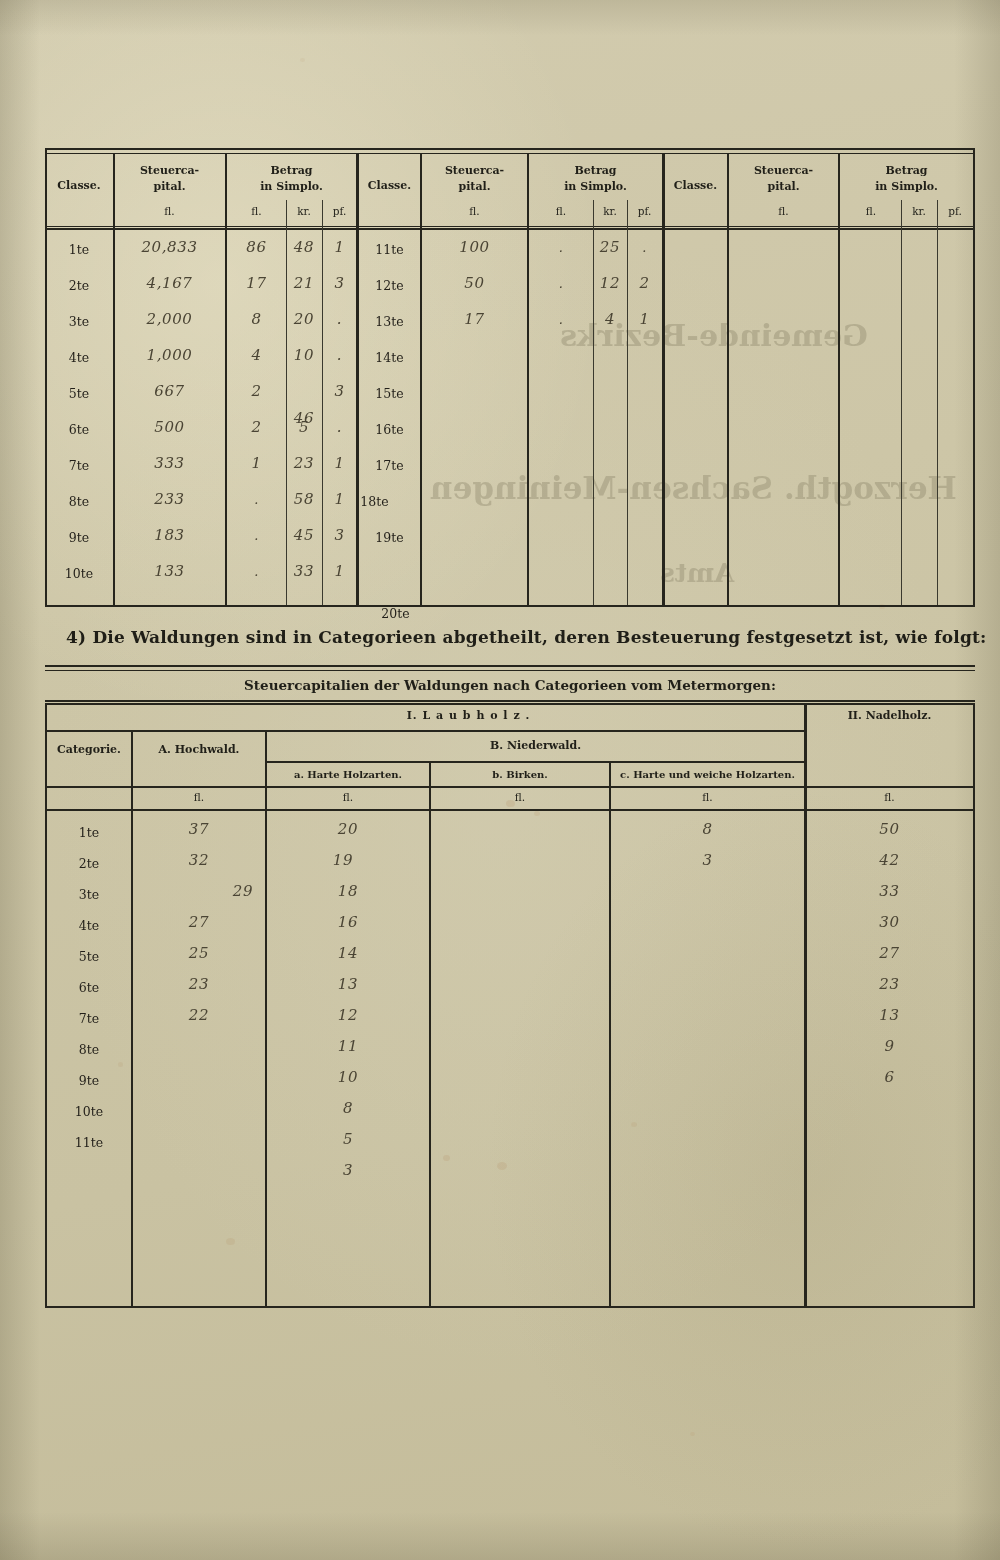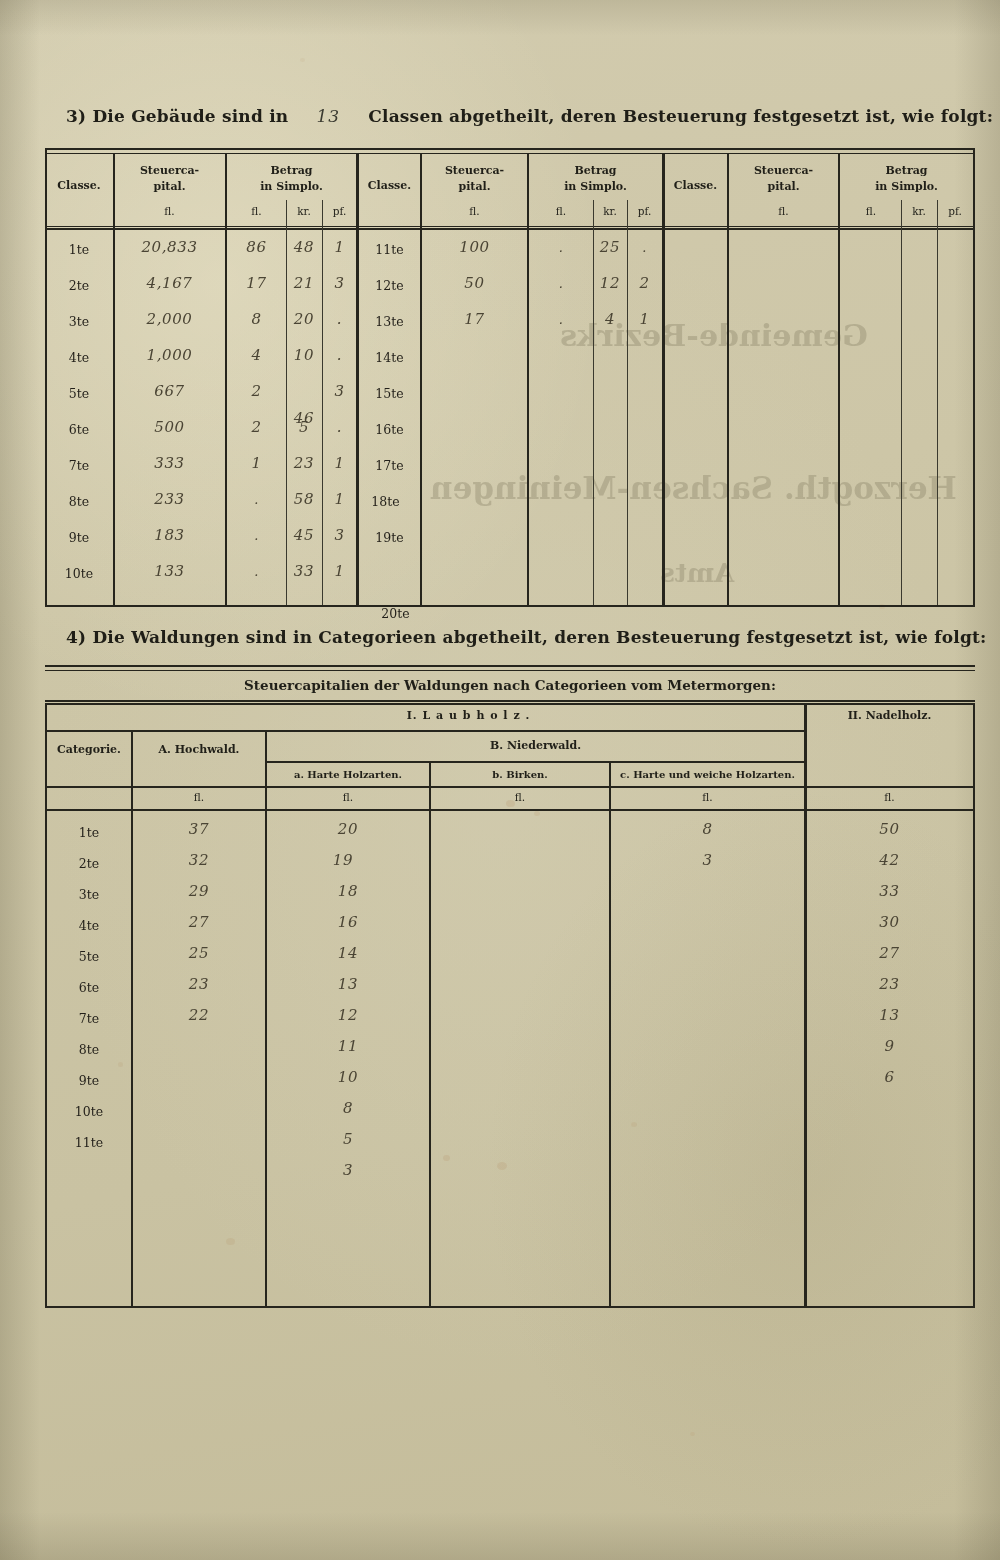--- a/index.html
+++ b/index.html
@@ -144,25 +144,20 @@
 <div class="speck" style="left:300px;top:58px;width:5px;height:4px;opacity:.22;"></div>
 
 <div class="edge-dark" style="left:0;top:0;width:1000px;height:1560px;background:linear-gradient(to right, rgba(90,84,58,0.22) 0px, rgba(90,84,58,0) 40px), linear-gradient(to bottom, rgba(90,84,58,0.16) 0px, rgba(90,84,58,0) 36px), linear-gradient(to left, rgba(90,84,58,0.20) 0px, rgba(90,84,58,0) 46px), linear-gradient(to top, rgba(90,84,58,0.20) 0px, rgba(90,84,58,0) 48px);"></div>
 
 <div class="bleed" style="left:560px;top:318px;font-size:30px;">Gemeinde-Bezirks</div>
 <div class="bleed" style="left:430px;top:470px;font-size:31px;">Herzogth. Sachsen-Meiningen</div>
 <div class="bleed" style="left:660px;top:558px;font-size:26px;">Amts</div>
 
 <div class="content">
 
-  <div class="headline" style="left:66px;top:106px;">
-    <span>3) Die Gebäude sind in</span>
-    <span class="num-ink" style="margin:0 22px;">13</span>
-    <span>Classen abgetheilt, deren Besteuerung festgesetzt ist, wie folgt:</span>
-  </div>
 
   <div>
 
     <div class="rule" style="left:45px;top:148px;width:930px;height:2px;"></div>
     <div class="rule" style="left:45px;top:153px;width:930px;height:1px;"></div>
     <div class="rule" style="left:45px;top:605px;width:930px;height:2px;"></div>
     <div class="rule" style="left:45px;top:148px;width:2px;height:459px;"></div>
     <div class="rule" style="left:973px;top:148px;width:2px;height:459px;"></div>
 
     <div class="rule" style="left:45px;top:228px;width:930px;height:2px;"></div>
@@ -314,21 +309,21 @@
     <div>
       <div class="rowlabel" style="left:359px;top:386px;width:61px;">15te</div>
     </div>
     <div>
       <div class="rowlabel" style="left:359px;top:422px;width:61px;">16te</div>
     </div>
     <div>
       <div class="rowlabel" style="left:359px;top:458px;width:61px;">17te</div>
     </div>
     <div>
-      <div class="rowlabel" style="left:355px;top:494px;width:61px;">18te</div>
+      <div class="rowlabel" style="left:344px;top:494px;width:61px;">18te</div>
     </div>
     <div>
       <div class="rowlabel" style="left:359px;top:530px;width:61px;">19te</div>
     </div>
     <div>
       <div class="rowlabel" style="left:359px;top:566px;width:73px;margin-top:40px;">20te</div>
     </div>
   </div>
 
   <div class="headline" style="left:66px;top:627px;">4) Die Waldungen sind in Categorieen abgetheilt, deren Besteuerung festgesetzt ist, wie folgt:</div>
@@ -386,21 +381,21 @@
     <div>
       <div class="rowlabel" style="left:47px;top:856px;width:84px;">2te</div>
       <div class="ink" style="left:133px;top:851px;width:132px;">32</div>
       <div class="ink" style="left:267px;top:851px;width:152px;">19</div>
       <div class="ink" style="left:431px;top:851px;width:178px;"></div>
       <div class="ink" style="left:611px;top:851px;width:193px;">3</div>
       <div class="ink" style="left:806px;top:851px;width:167px;">42</div>
     </div>
     <div>
       <div class="rowlabel" style="left:47px;top:887px;width:84px;">3te</div>
-      <div class="ink" style="left:133px;top:882px;width:132px;">29</div>
+      <div class="ink" style="left:133px;top:882px;width:132px;padding-left:44px;">29</div>
       <div class="ink" style="left:267px;top:882px;width:162px;">18</div>
       <div class="ink" style="left:431px;top:882px;width:178px;"></div>
       <div class="ink" style="left:611px;top:882px;width:193px;"></div>
       <div class="ink" style="left:806px;top:882px;width:167px;">33</div>
     </div>
     <div>
       <div class="rowlabel" style="left:47px;top:918px;width:84px;">4te</div>
       <div class="ink" style="left:133px;top:913px;width:132px;">27</div>
       <div class="ink" style="left:267px;top:913px;width:162px;">16</div>
       <div class="ink" style="left:431px;top:913px;width:178px;"></div>

